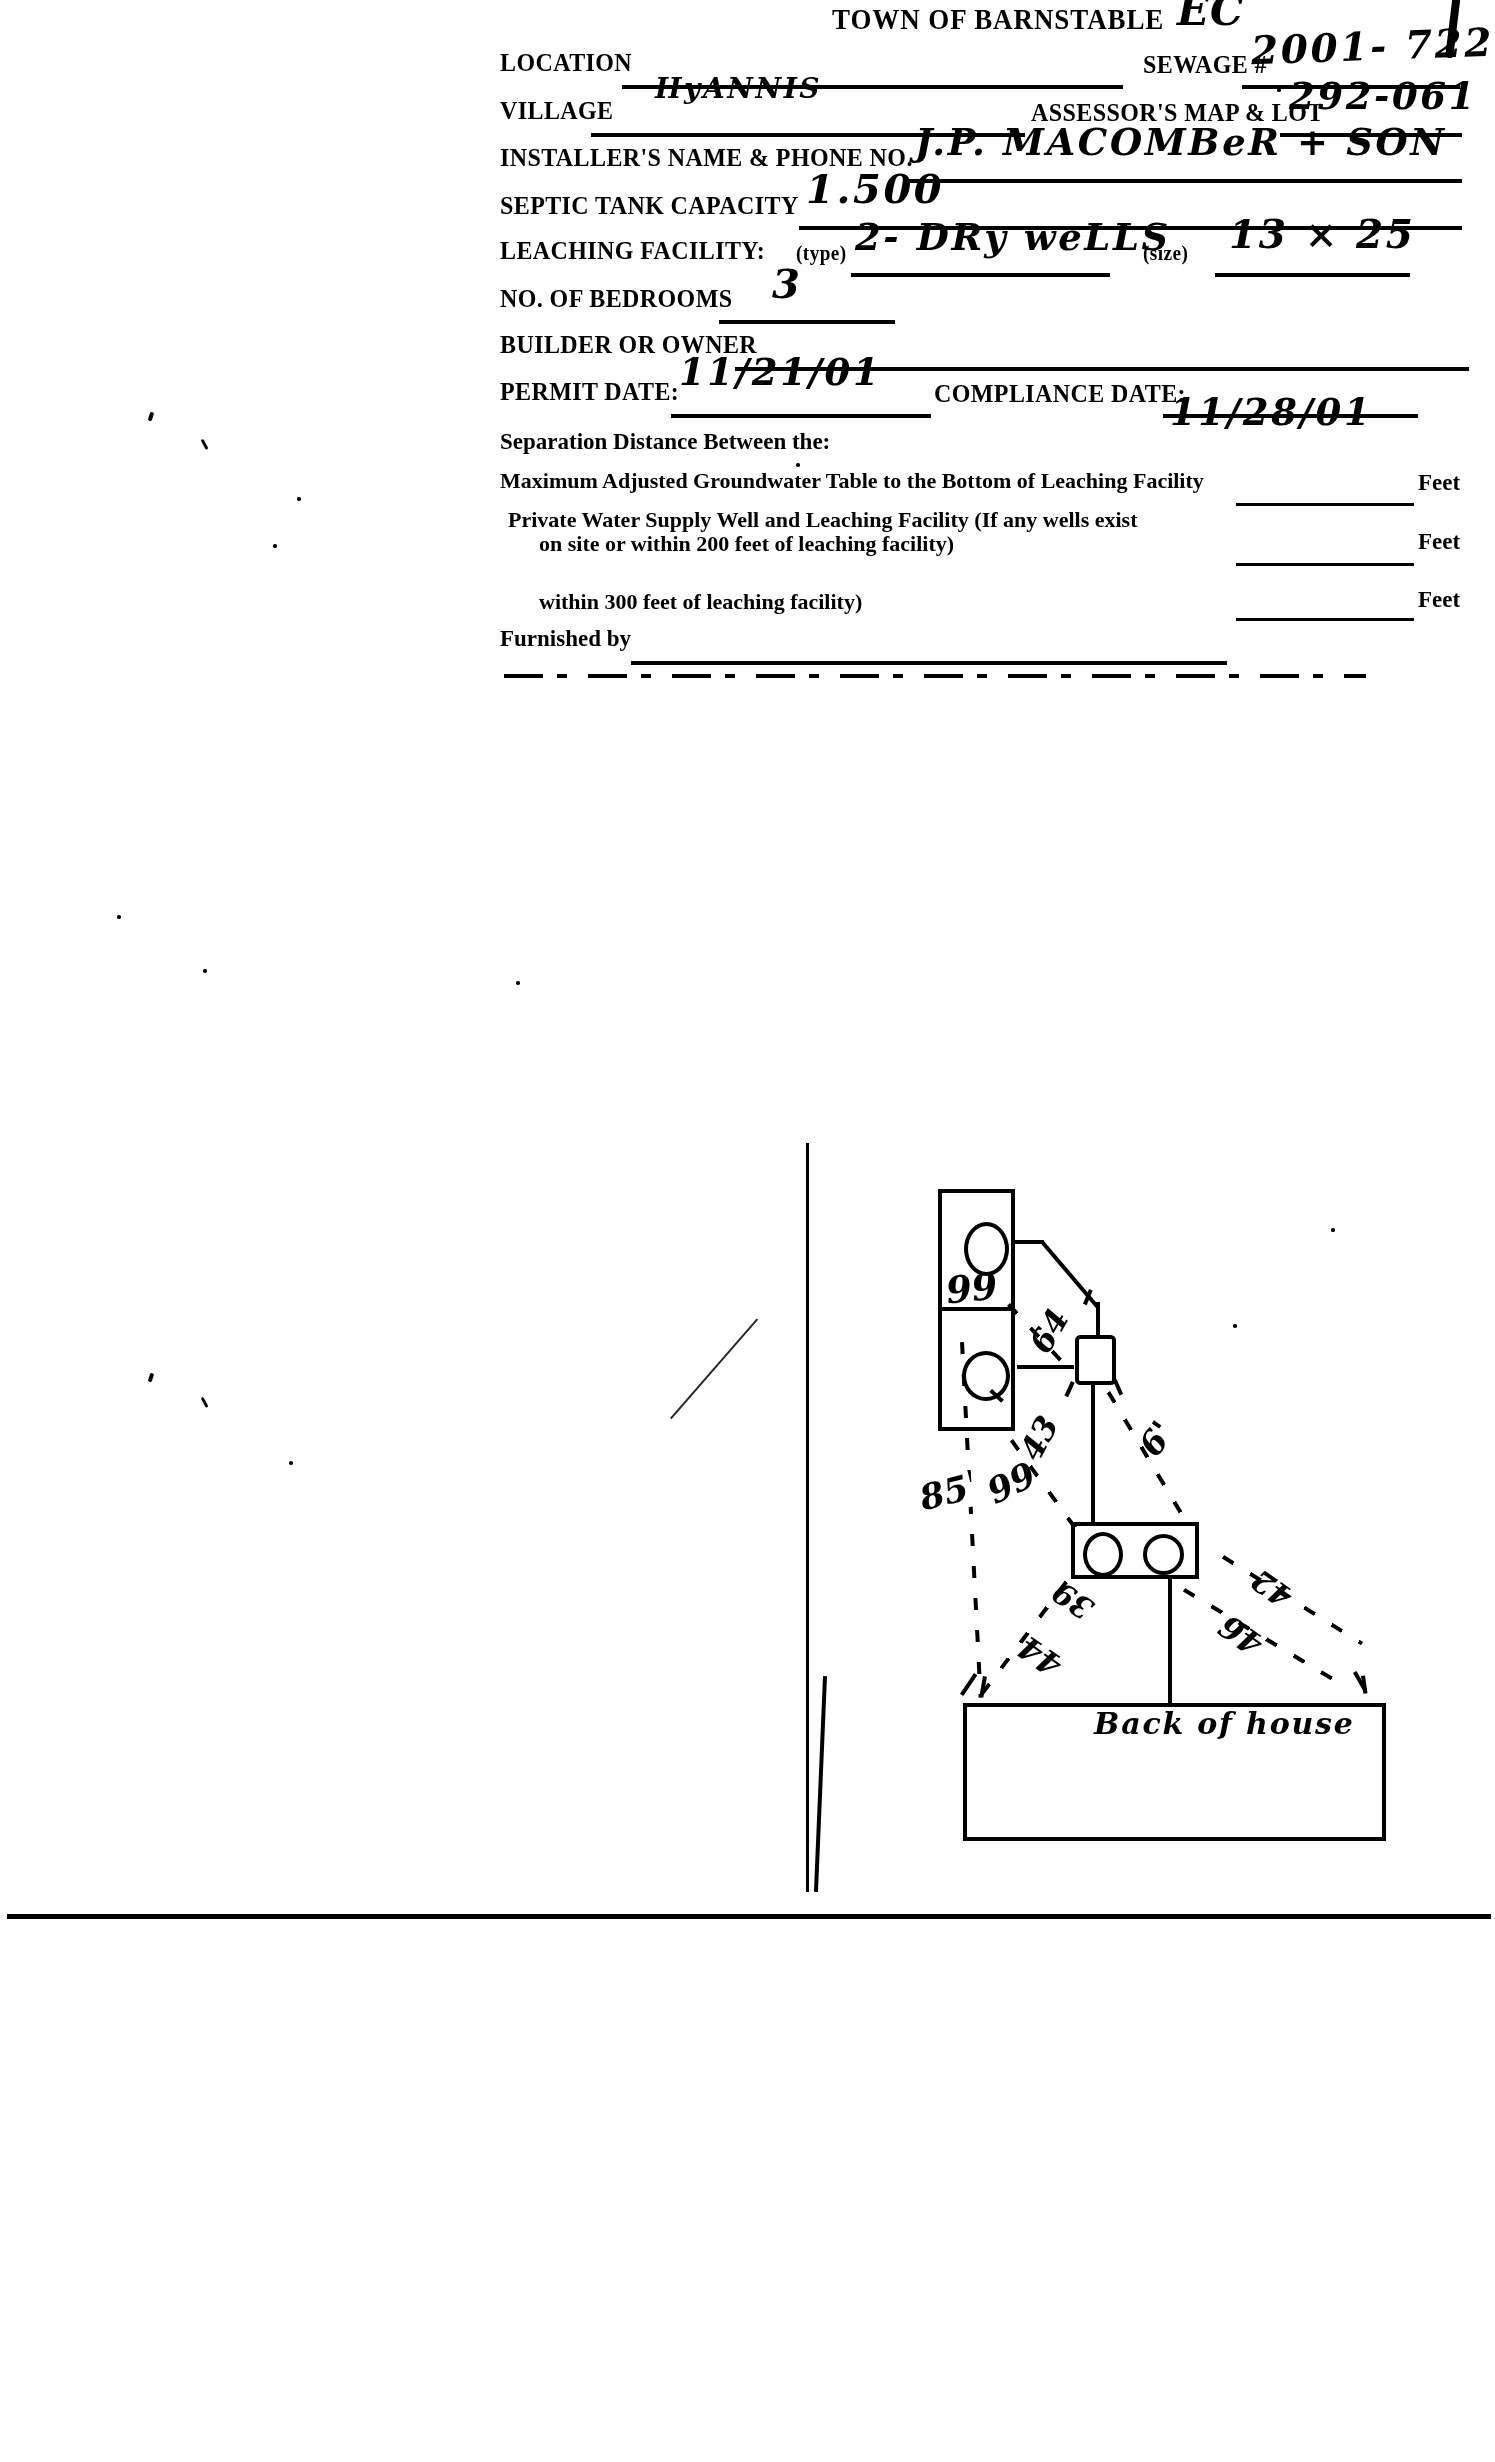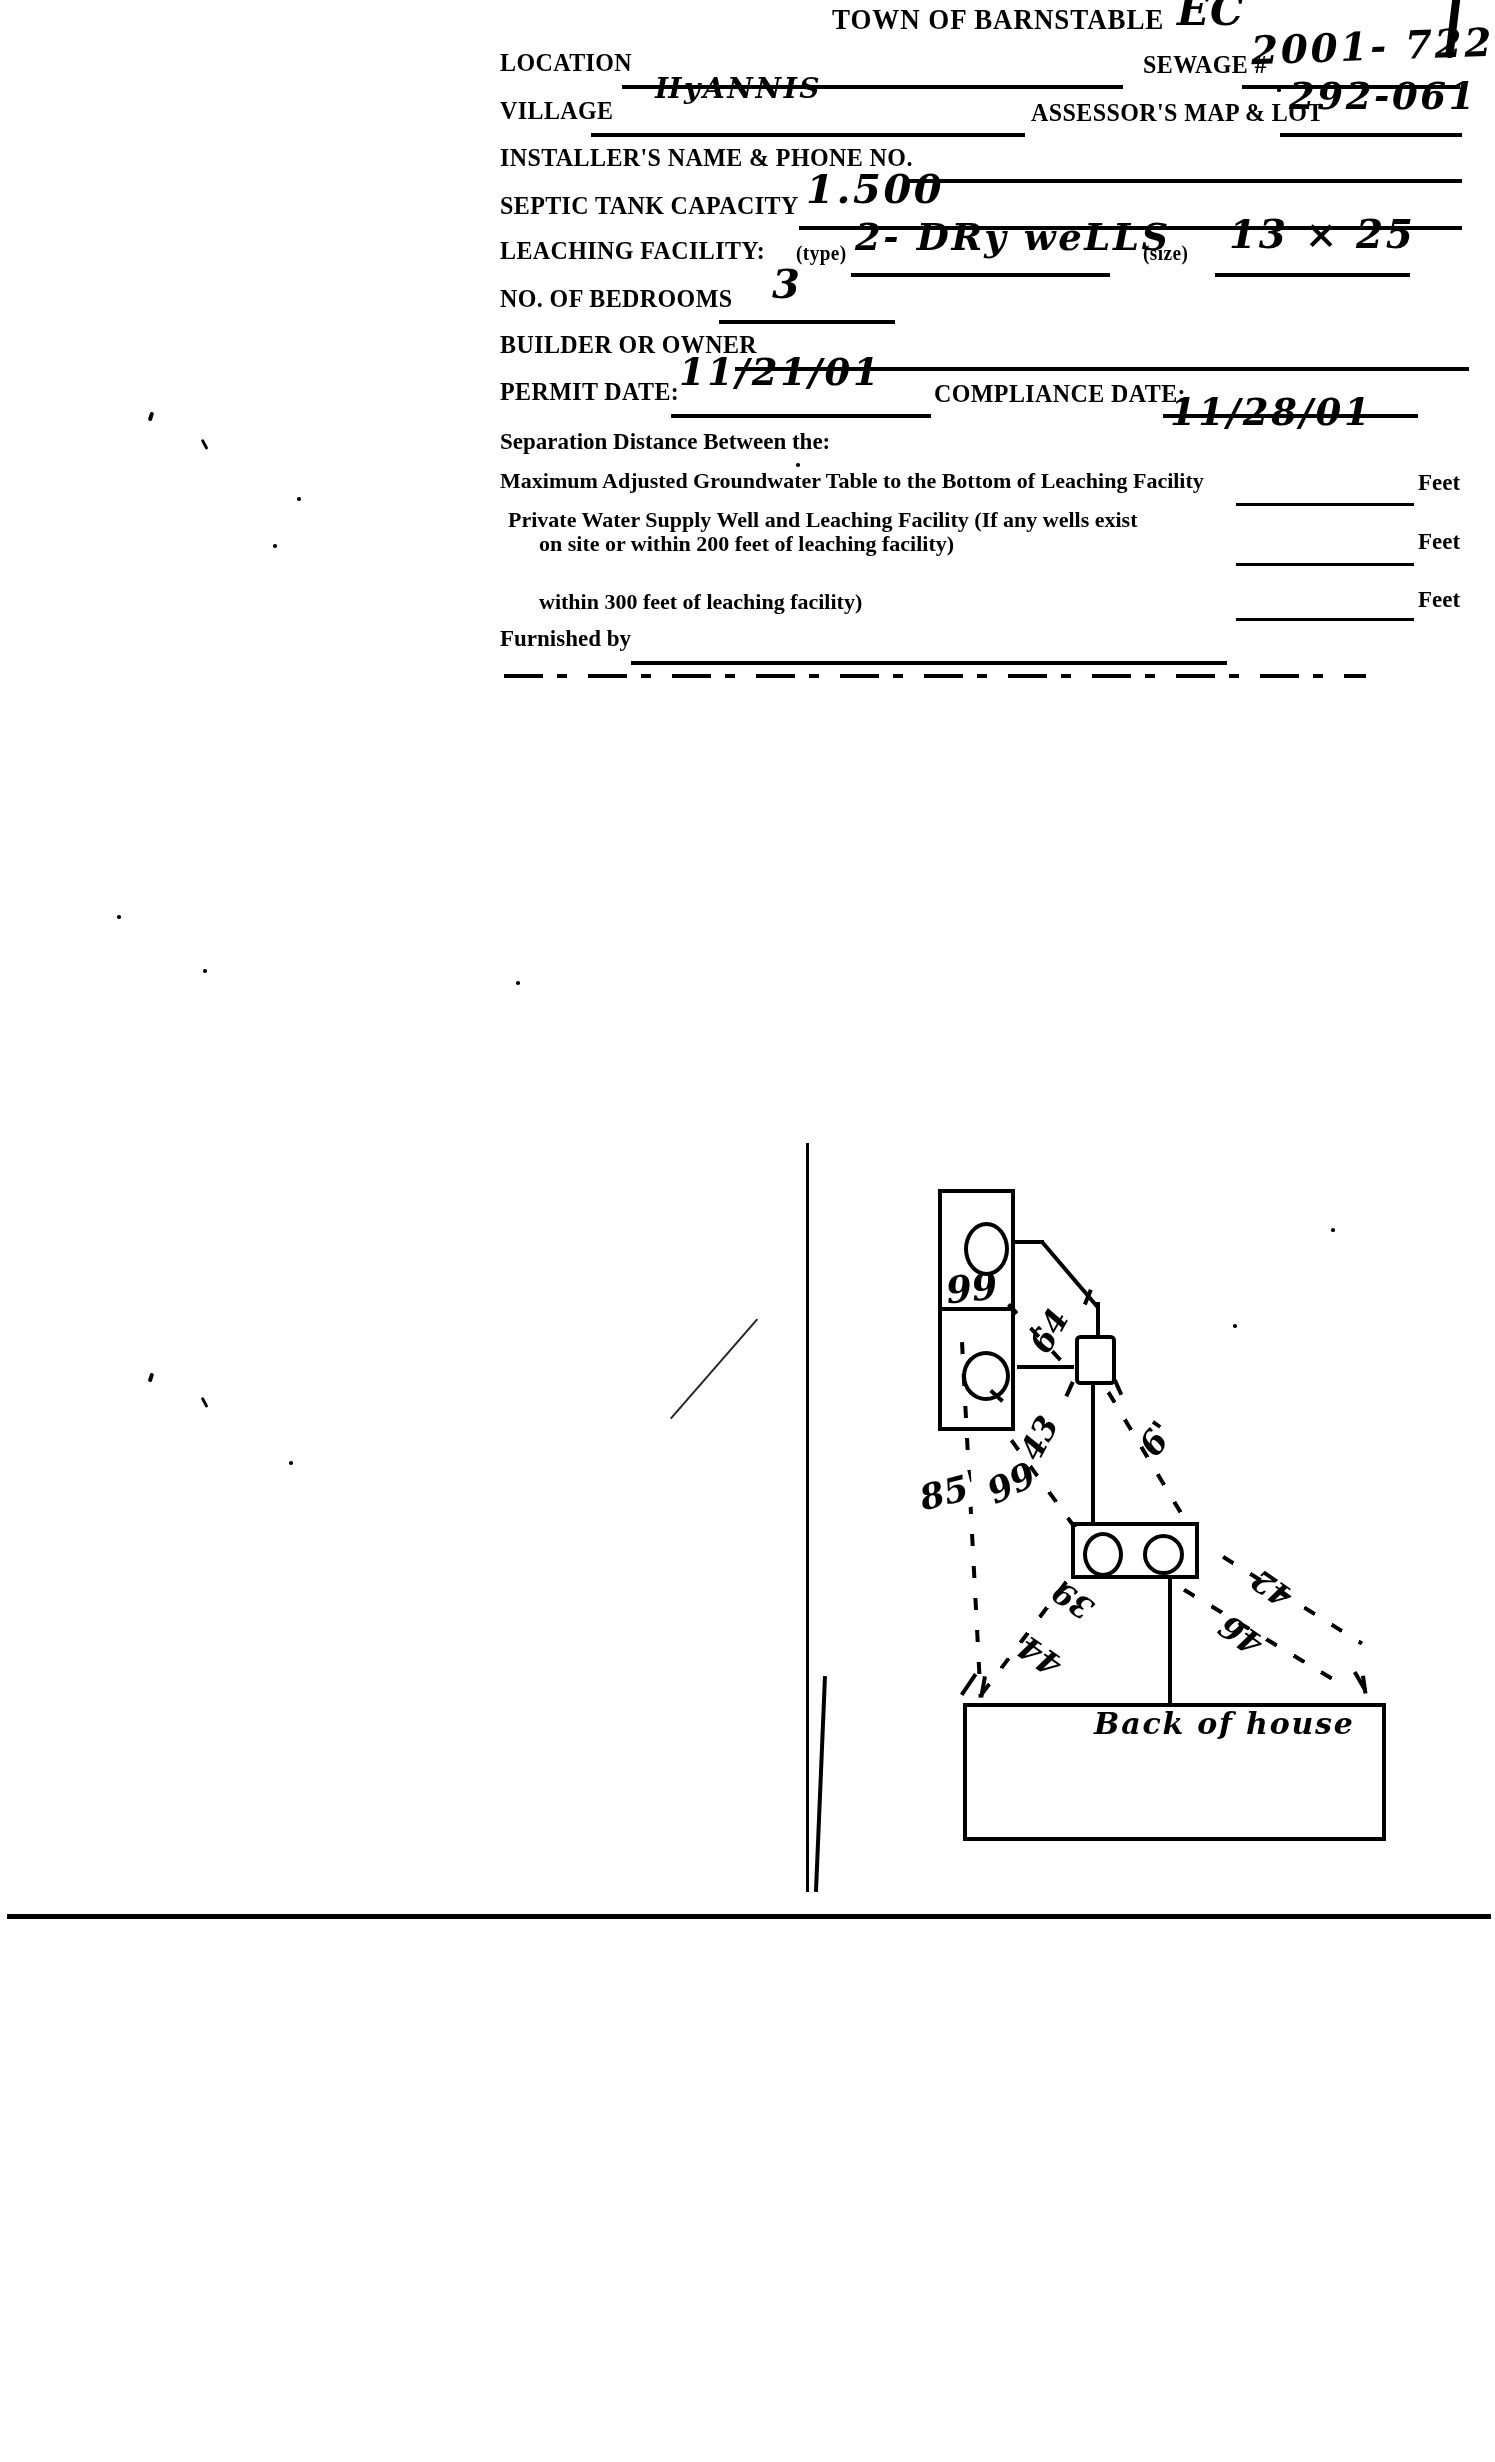--- a/index.html
+++ b/index.html
@@ -39,20 +39,21 @@
   <div class="ln" style="left:1242px;top:85px;width:218px;"></div>
 
   <div class="lbl" style="left:500px;top:97px;">VILLAGE</div>
   <div class="hw" style="left:655px;top:72px;font-size:28px;">HyANNIS</div>
   <div class="ln" style="left:591px;top:133px;width:434px;"></div>
   <div class="lbl" style="left:1031px;top:99px;">ASSESSOR'S MAP &amp; LOT</div>
   <div class="hw" style="left:1289px;top:74px;font-size:37px;">292-061</div>
   <div class="ln" style="left:1280px;top:133px;width:182px;"></div>
 
   <div class="lbl" style="left:500px;top:144px;">INSTALLER'S NAME &amp; PHONE NO.</div>
+  <div class="hw" style="left:915px;top:120px;font-size:37px;">J.P. MACOMBeR + SON</div>
   <div class="ln" style="left:908px;top:179px;width:554px;"></div>
 
   <div class="lbl" style="left:500px;top:192px;">SEPTIC TANK CAPACITY</div>
   <div class="hw" style="left:806px;top:165px;font-size:40px;">1.500</div>
   <div class="ln" style="left:799px;top:226px;width:663px;"></div>
 
   <div class="lbl" style="left:500px;top:237px;">LEACHING FACILITY:</div>
   <div class="lbl small" style="left:796px;top:243px;">(type)</div>
   <div class="hw" style="left:855px;top:215px;font-size:37px;">2- DRy weLLS</div>
   <div class="ln" style="left:851px;top:273px;width:259px;"></div>

